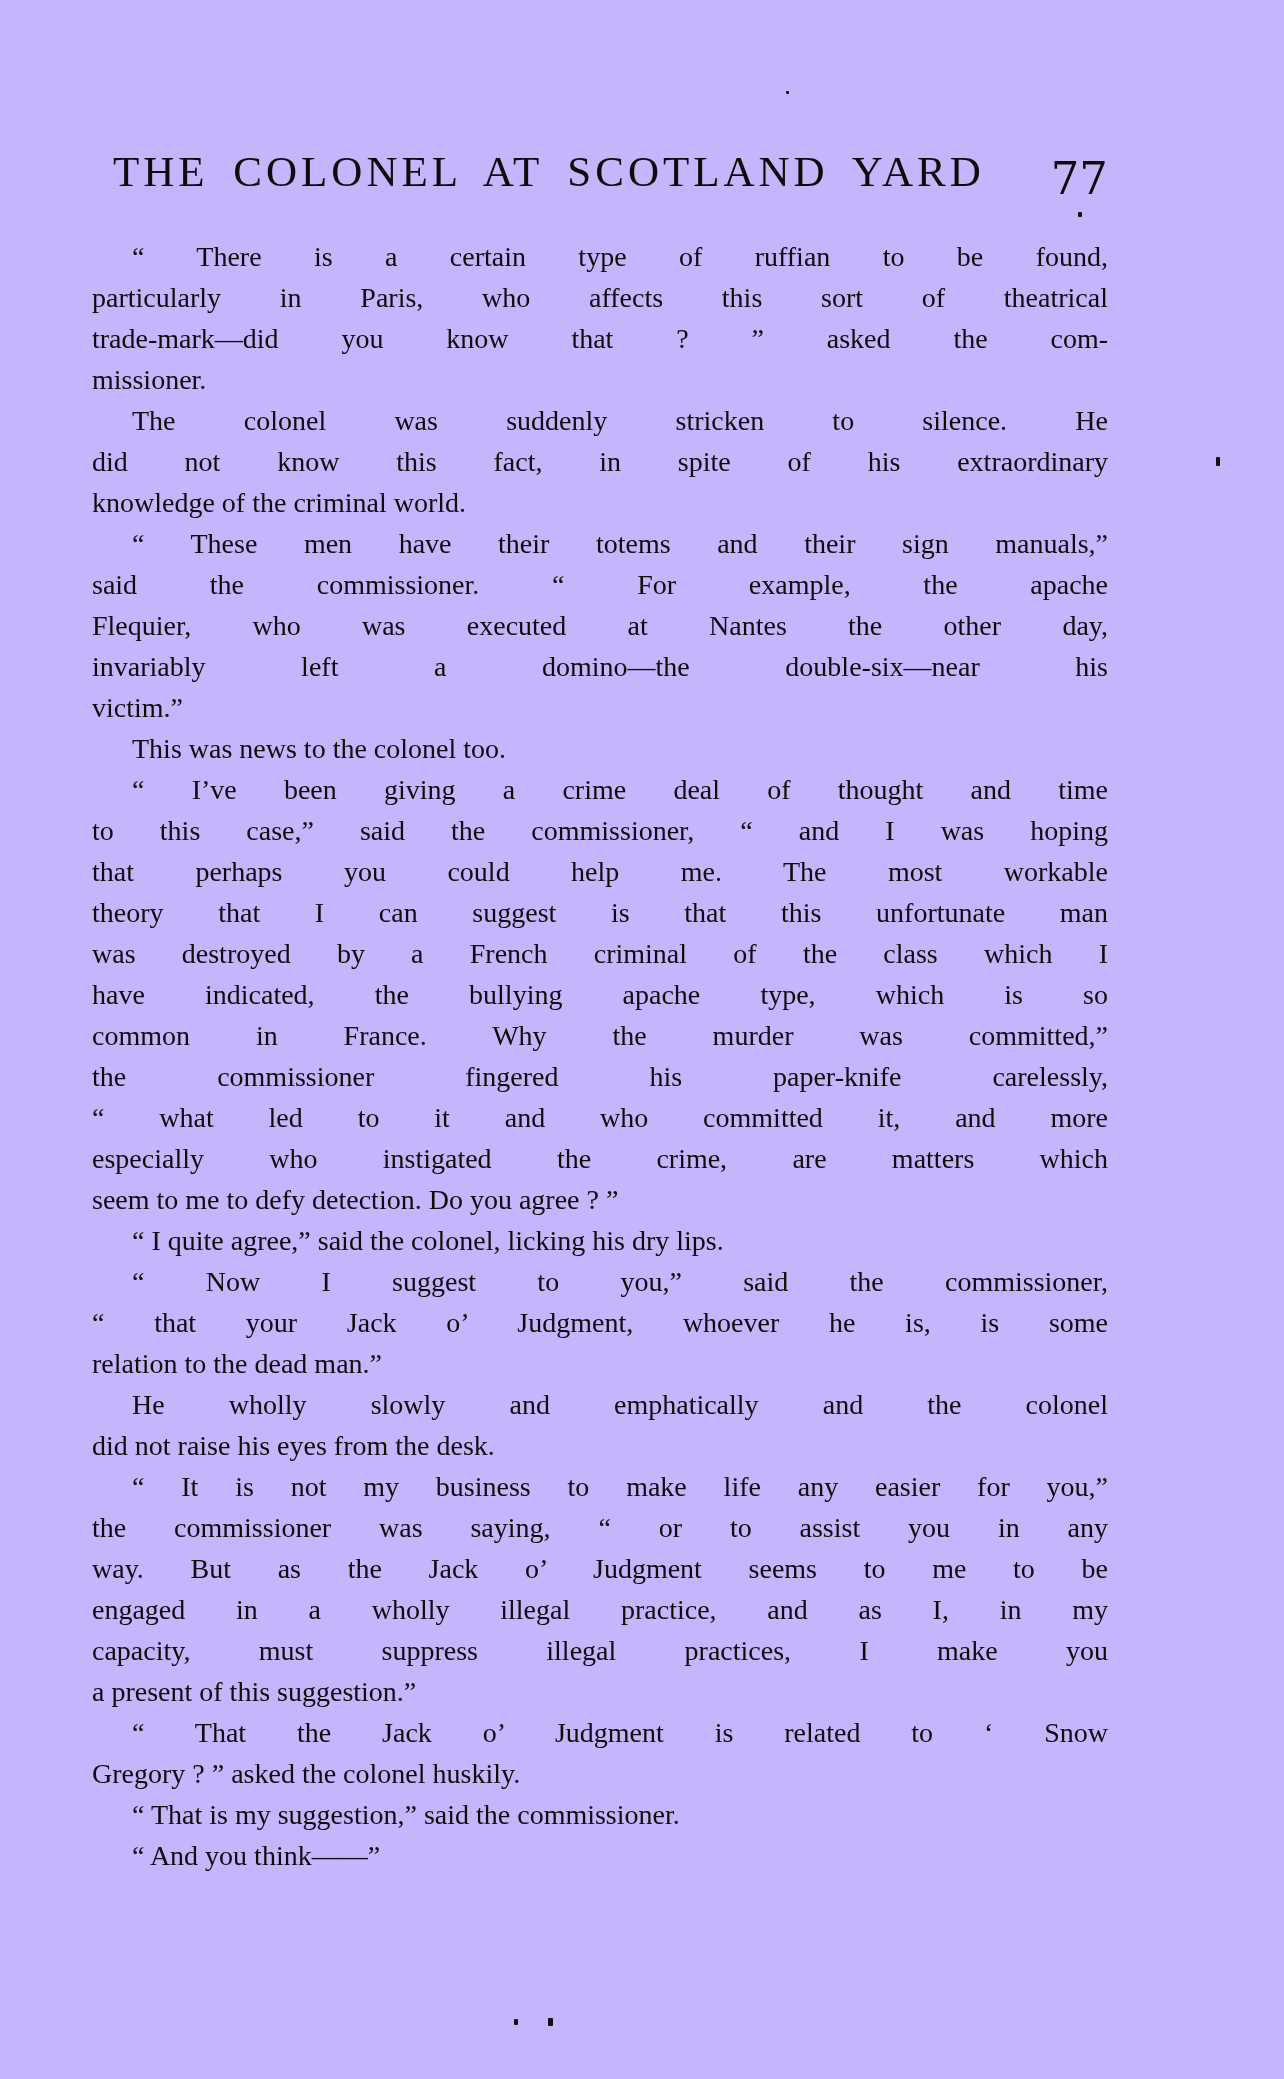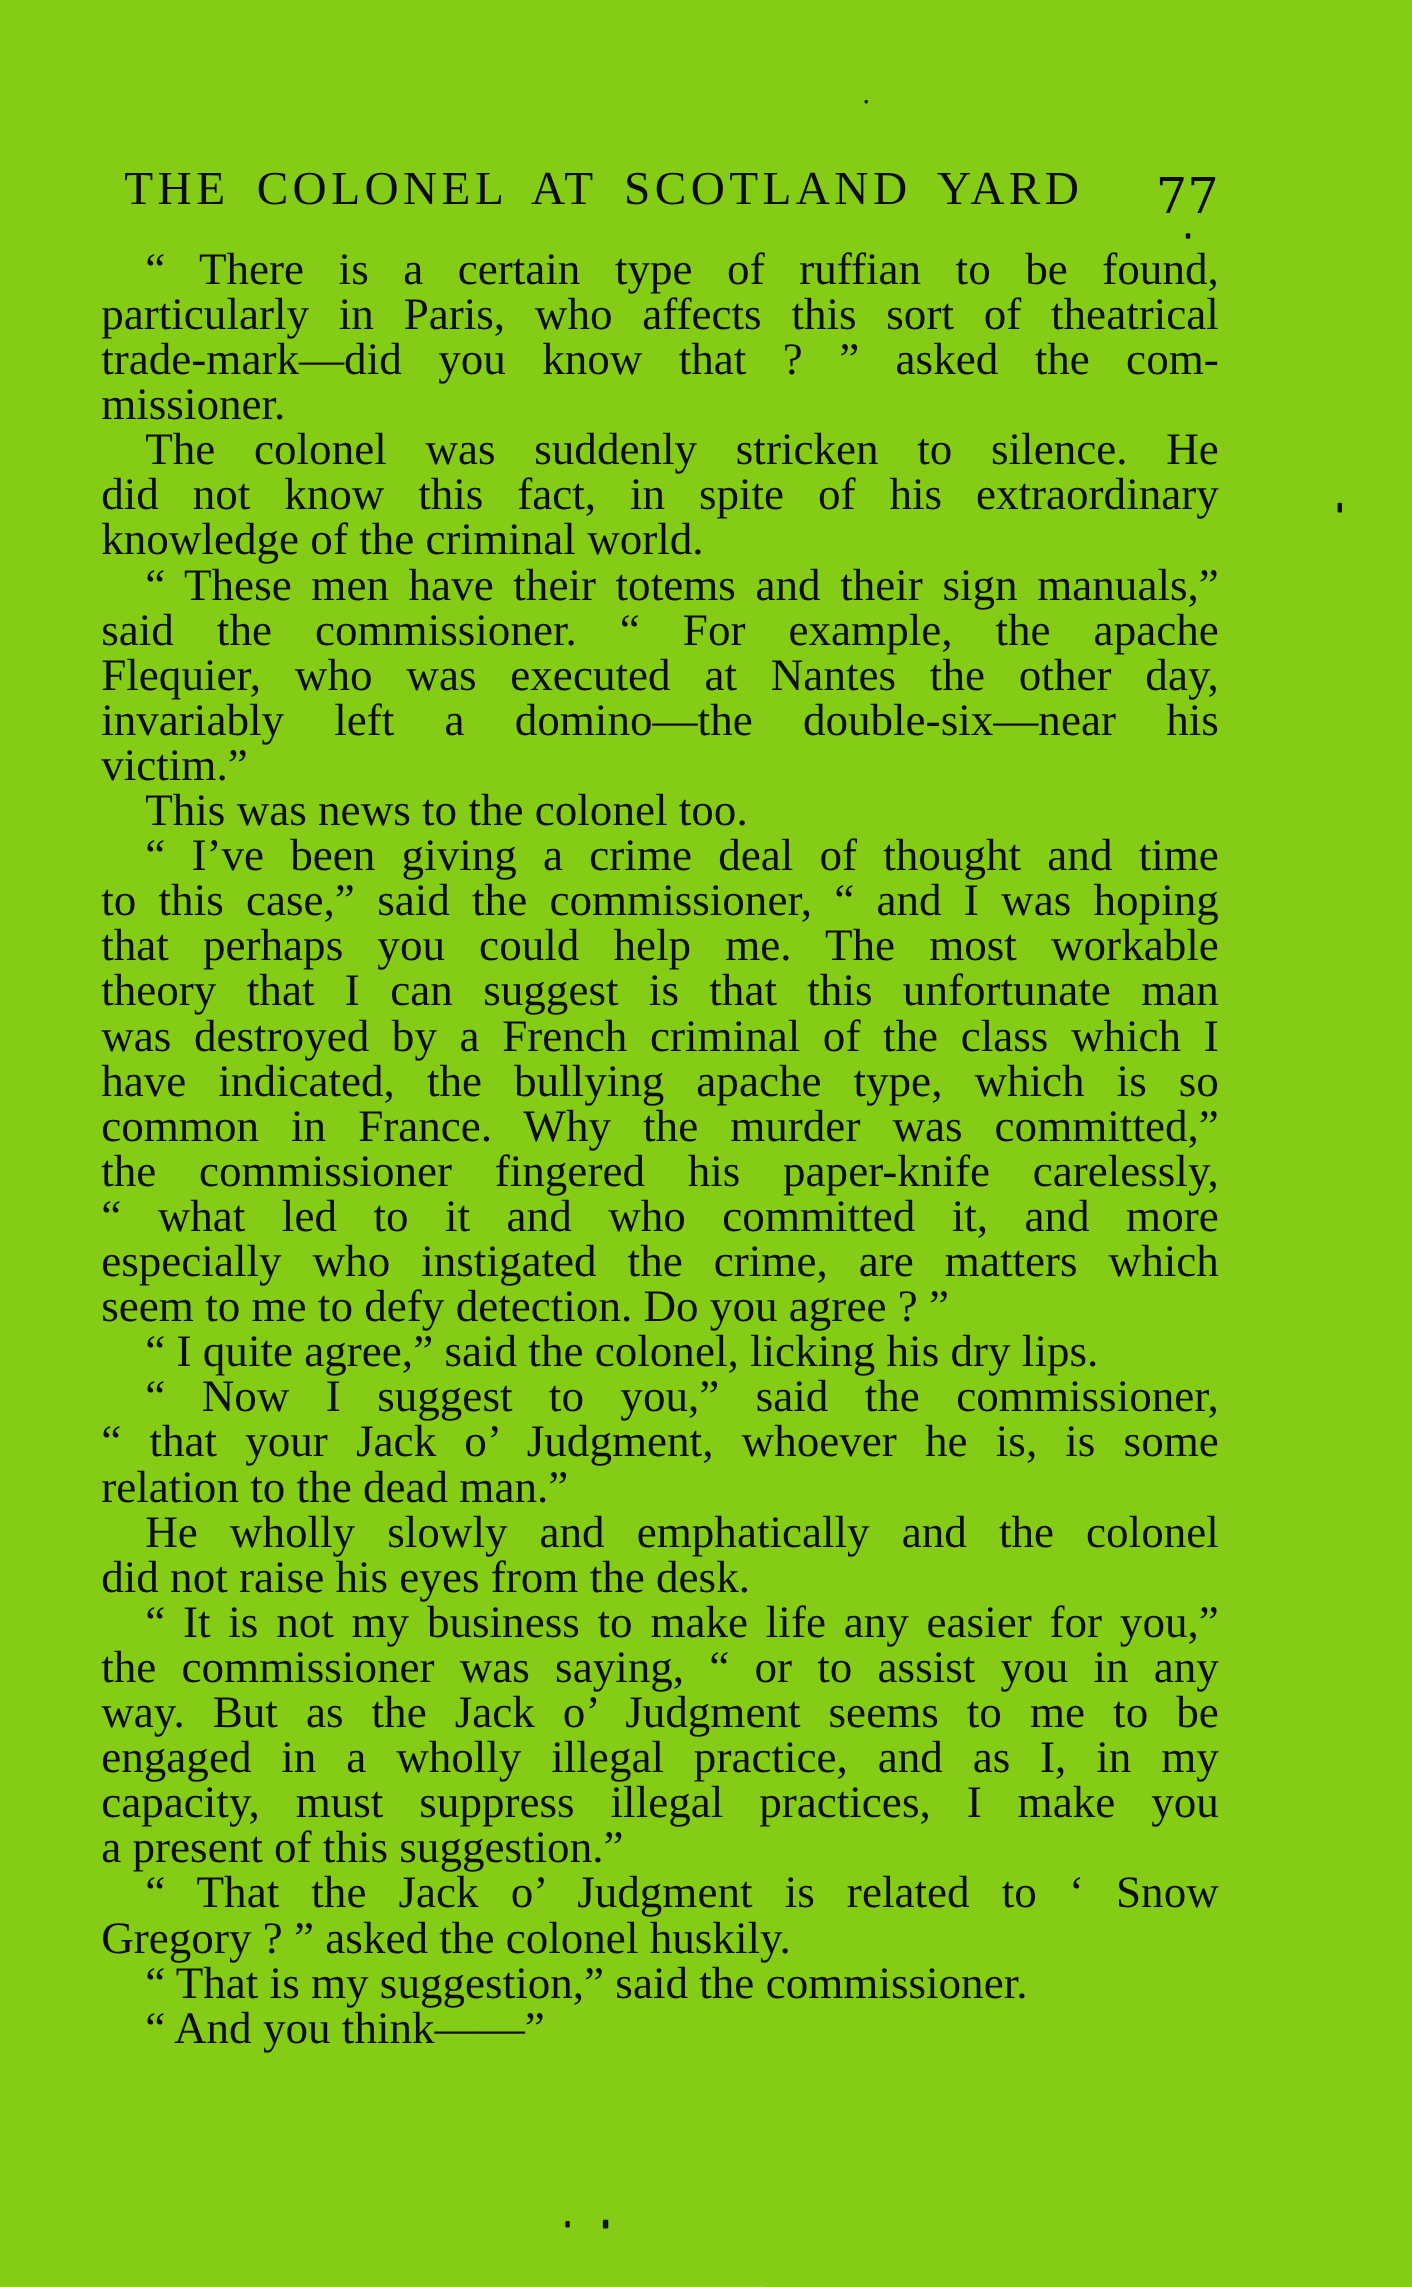--- a/index.html
+++ b/index.html
@@ -4,21 +4,21 @@
 <style>
   html, body {
     margin: 0;
     padding: 0;
     background: #ffffff;
   }
   .page {
     position: relative;
     width: 1284px;
     height: 2079px;
-    background: #84cc16;
+    background: #c4b5fd;
     overflow: hidden;
     font-family: "Liberation Serif", serif;
     color: #0f0d0b;
   }
   .text-block {
     position: absolute;
     left: 92px;
     top: 148px;
     width: 1016px;
   }
@@ -43,23 +43,23 @@
     right: 0px;
     top: 7px;
     font-size: 45px;
     line-height: 48px;
     font-family: "DejaVu Serif", serif;
     color: #0e0c0a;
   }
   .body-text {
     position: absolute;
     left: 0;
-    top: 76px;  
+    top: 88px;  
     width: 1016px;
-    font-size: 41px;
+    font-size: 28px;
     line-height: 41px;
   }
   .line {
     text-align: justify;
     text-align-last: justify;
     text-justify: inter-word;
     height: 41px;
     overflow: visible;
   }
   .line.indent {

